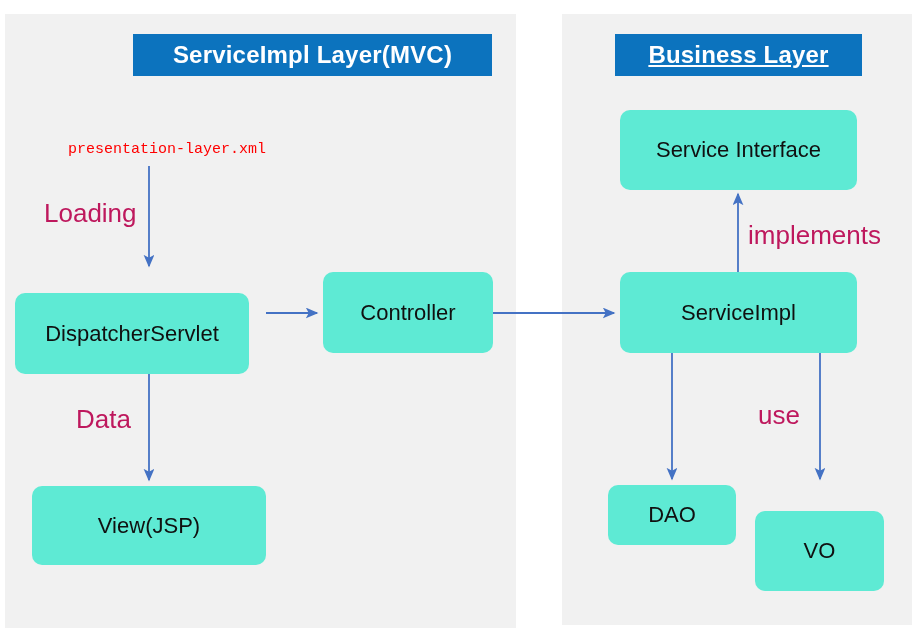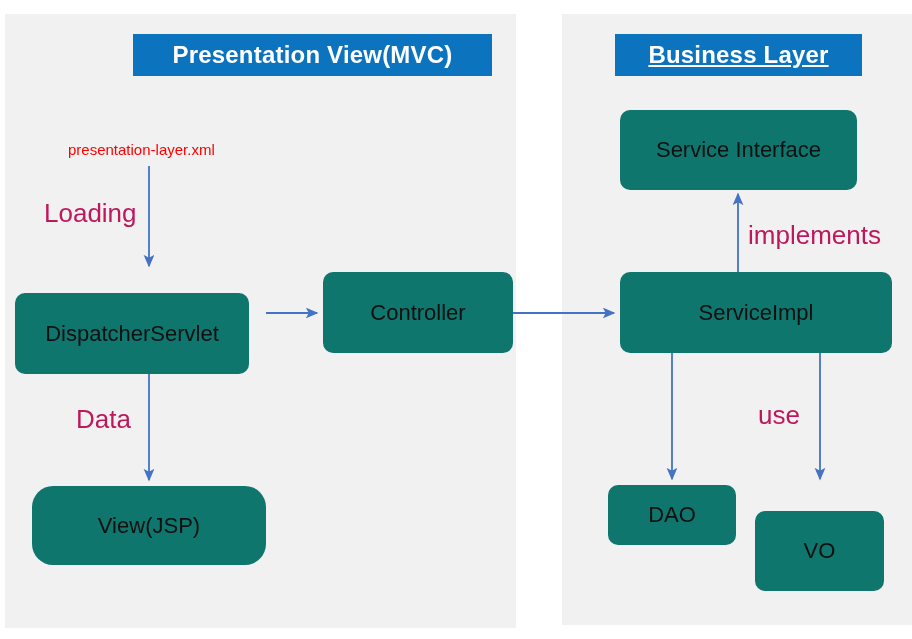--- a/index.html
+++ b/index.html
@@ -31,42 +31,43 @@
     display: flex;
     align-items: center;
     justify-content: center;
     letter-spacing: 0.2px;
   }
   #banner-presentation { left: 133px; top: 34px; width: 359px; height: 42px; font-size: 24px; }
   #banner-business     { left: 615px; top: 34px; width: 247px; height: 42px; font-size: 24px; text-decoration: underline; }
 
   .node {
     position: absolute;
-    background: #0f766e;
+    background: #5eead4;
     border-radius: 10px;
     display: flex;
     align-items: center;
     justify-content: center;
     color: #101010;
     font-size: 22px;
     font-weight: normal;
   }
   #node-dispatcher { left: 15px;  top: 272px; width: 234px; height: 81px; margin-top: 21px; }
-  #node-view       { left: 32px;  top: 486px; width: 234px; height: 79px; border-radius: 21px; }
-  #node-controller { left: 323px; top: 272px; width: 190px; height: 81px; }
+  #node-view       { left: 32px;  top: 486px; width: 234px; height: 79px; }
+  #node-controller { left: 323px; top: 272px; width: 170px; height: 81px; }
   #node-service-interface { left: 620px; top: 110px; width: 237px; height: 80px; }
-  #node-service-impl      { left: 620px; top: 272px; width: 272px; height: 81px; }
+  #node-service-impl      { left: 620px; top: 272px; width: 237px; height: 81px; }
   #node-dao        { left: 608px; top: 485px; width: 128px; height: 60px; }
   #node-vo         { left: 755px; top: 485px; width: 129px; height: 80px; margin-top: 26px; }
 
   .xml-label {
     position: absolute;
     color: #ff0000;
     font-size: 15px;
     white-space: nowrap;
+    font-family: Liberation Mono, monospace;
   }
   #label-xml { left: 68px; top: 141px; }
 
   .edge-label {
     position: absolute;
     color: #be185d;
     font-size: 26px;
     white-space: nowrap;
   }
   #label-loading    { left: 44px;  top: 198px; }
@@ -119,21 +120,21 @@
 
     <g>
       <line x1="672" y1="353" x2="672" y2="479" stroke="#4472c4" stroke-width="1.8" marker-end="url(#ah)"></line>
     </g>
 
     <g>
       <line x1="820" y1="353" x2="820" y2="479" stroke="#4472c4" stroke-width="1.8" marker-end="url(#ah)"></line>
     </g>
   </svg>
 
-  <div class="banner" id="banner-presentation">Presentation View(MVC)</div>
+  <div class="banner" id="banner-presentation">ServiceImpl Layer(MVC)</div>
 
   <div class="banner" id="banner-business">Business Layer</div>
 
   <div class="xml-label" id="label-xml">presentation-layer.xml</div>
 
   <div class="edge-label" id="label-loading">Loading</div>
 
   <div class="edge-label" id="label-data">Data</div>
 
   <div class="edge-label" id="label-implements">implements</div>

